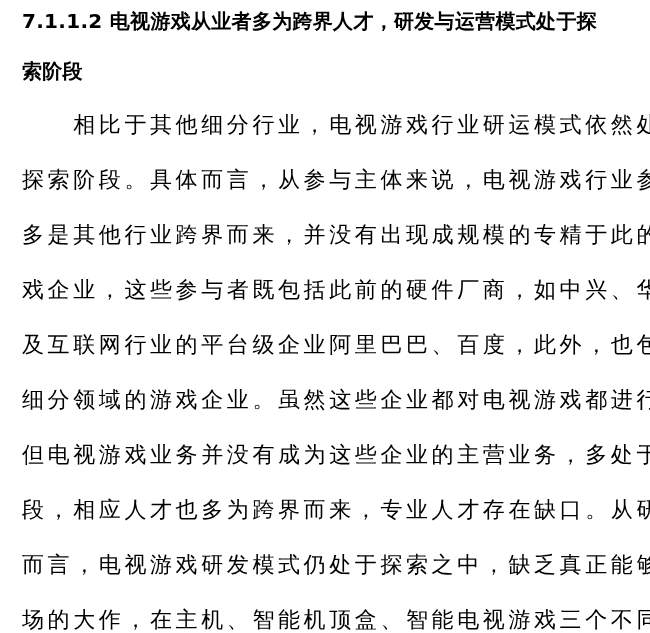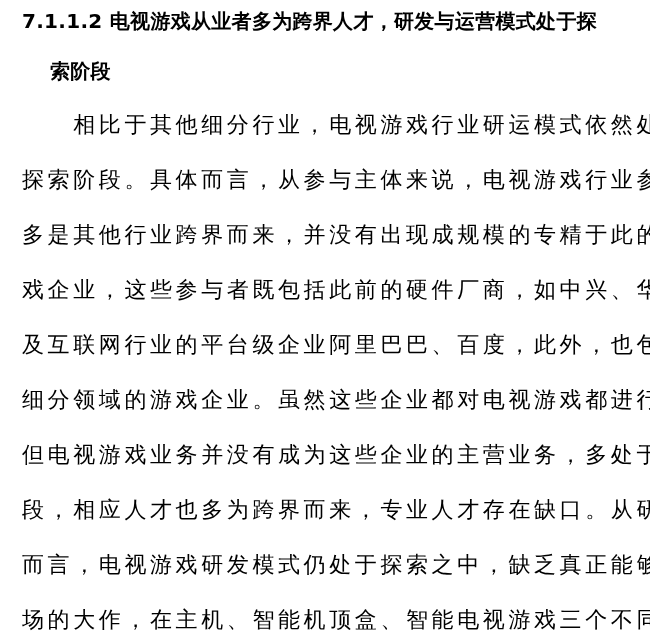--- a/index.html
+++ b/index.html
@@ -5,21 +5,21 @@
   html, body { margin: 0; padding: 0; background: #ffffff; }
   body { width: 650px; height: 633px; overflow: hidden; position: relative; }
   .page { position: absolute; left: 22px; top: 0; width: 600px; color: #000; }
   .heading {
     font-family: "DejaVu Sans", "Liberation Sans", sans-serif;
     font-weight: bold; font-size: 20px;
     margin: 0; position: absolute; left: 0; white-space: nowrap;
     letter-spacing: 0.3px;
   }
   .h1 { top: 8px; }
-  .h2 { top: 58px; margin-left: 28px; }
+  .h2 { top: 58px; }
   .line {
     position: absolute; left: 0; white-space: nowrap;
     font-family: "DejaVu Sans", "Liberation Sans", sans-serif;
     font-size: 22px; letter-spacing: 3.6px; line-height: 26px;
   }
 </style>
 </head>
 <body>
 
 <div class="page">

